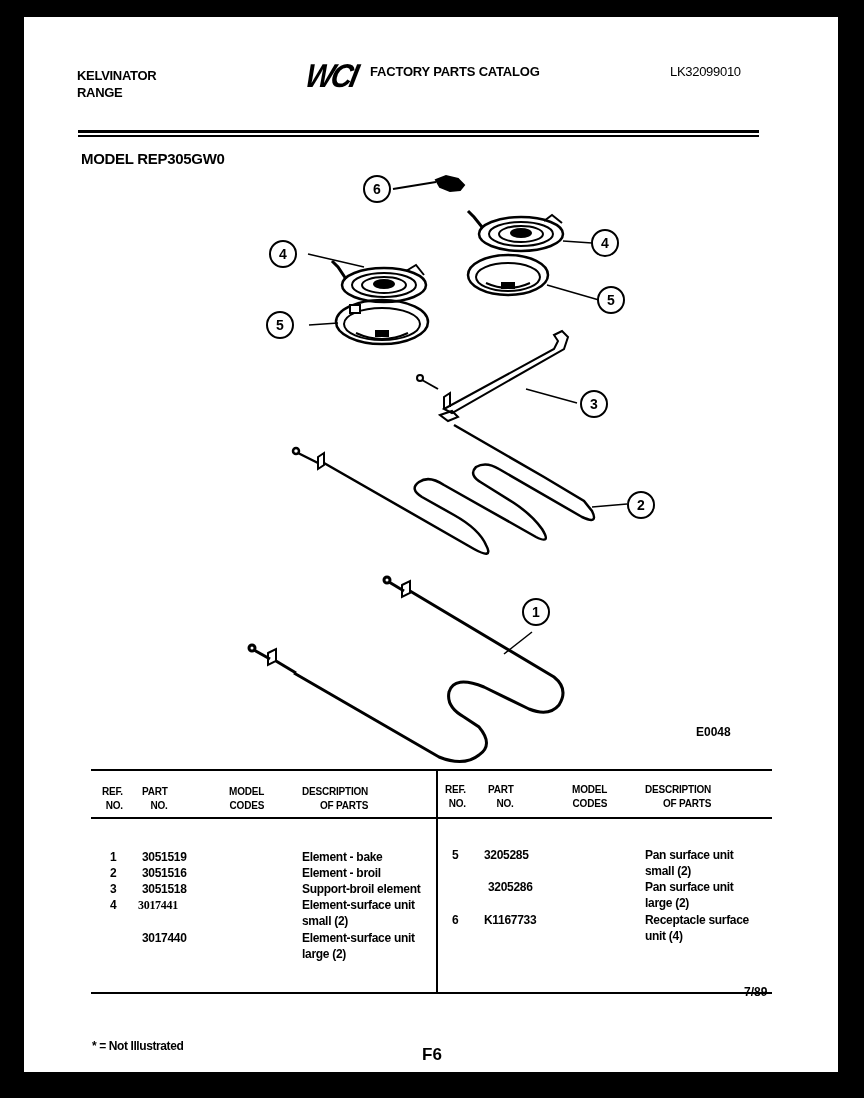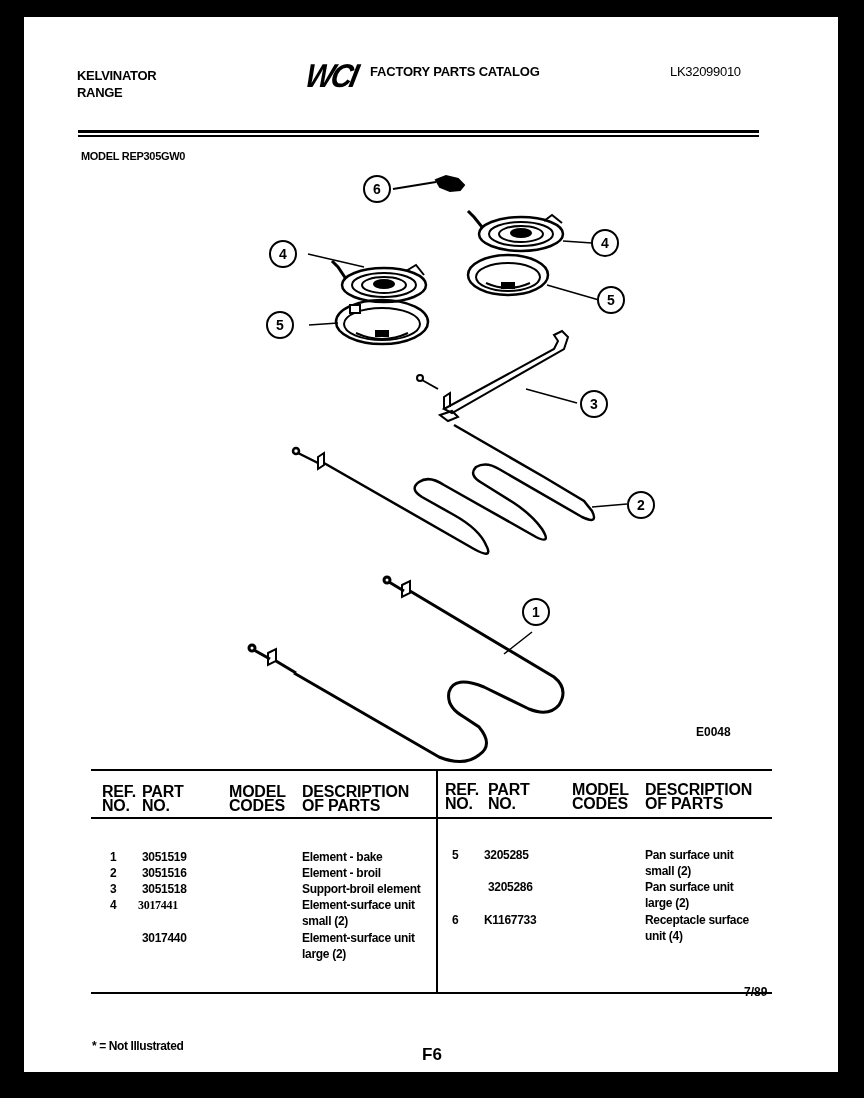--- a/index.html
+++ b/index.html
@@ -5,25 +5,25 @@
     html, body { margin: 0; padding: 0; }
     body { width: 864px; height: 1098px; background: #000; position: relative; overflow: hidden;
            font-family: "Liberation Sans", sans-serif; color: #000; }
     .page { position: absolute; left: 24px; top: 17px; width: 814px; height: 1055px; background: #fff; }
     .abs { position: absolute; }
     .hdr-left { left: 53px; top: 50px; font-size: 13px; font-weight: bold; line-height: 17px; letter-spacing: -0.3px; }
     .logo { left: 282px; top: 42px; font-size: 30px; font-weight: 900; font-style: italic; letter-spacing: -3px; transform: skewX(-12deg) scaleY(1.1); }
     .catalog-title { left: 346px; top: 47px; font-size: 13px; font-weight: bold; letter-spacing: -0.2px; }
     .catalog-id { left: 646px; top: 47px; font-size: 13px; font-weight: normal; letter-spacing: -0.3px; }
     .rule { background: #000; }
-    .model { left: 57px; top: 133px; font-size: 11px; font-weight: bold; letter-spacing: -0.3px; }
+    .model { left: 57px; top: 133px; font-size: 15px; font-weight: bold; letter-spacing: -0.3px; }
     .diagram { left: 0; top: 0; }
     .callout-text { font-family: "Liberation Sans", sans-serif; font-weight: bold; font-size: 14px; }
     .fig-code { left: 660px; top: 708px; font-size: 12px; font-weight: bold; padding-left: 12px; }
-    .th { font-size: 16px; font-weight: bold; line-height: 14px; letter-spacing: -0.2px; }
+    .th { font-size: 10px; font-weight: bold; line-height: 14px; letter-spacing: -0.2px; text-align: right; }
     .td { font-size: 12px; line-height: 16px; letter-spacing: -0.3px; font-weight: bold; }
     .footer-note { left: 68px; top: 1022px; font-size: 12px; font-weight: bold; letter-spacing: -0.4px; }
     .page-no { left: 398px; top: 1028px; font-size: 17px; font-weight: bold; }
     .date { left: 720px; top: 968px; font-size: 12px; font-weight: bold; }
   </style>
 </head>
 <body>
 
 <div class="page">
 

